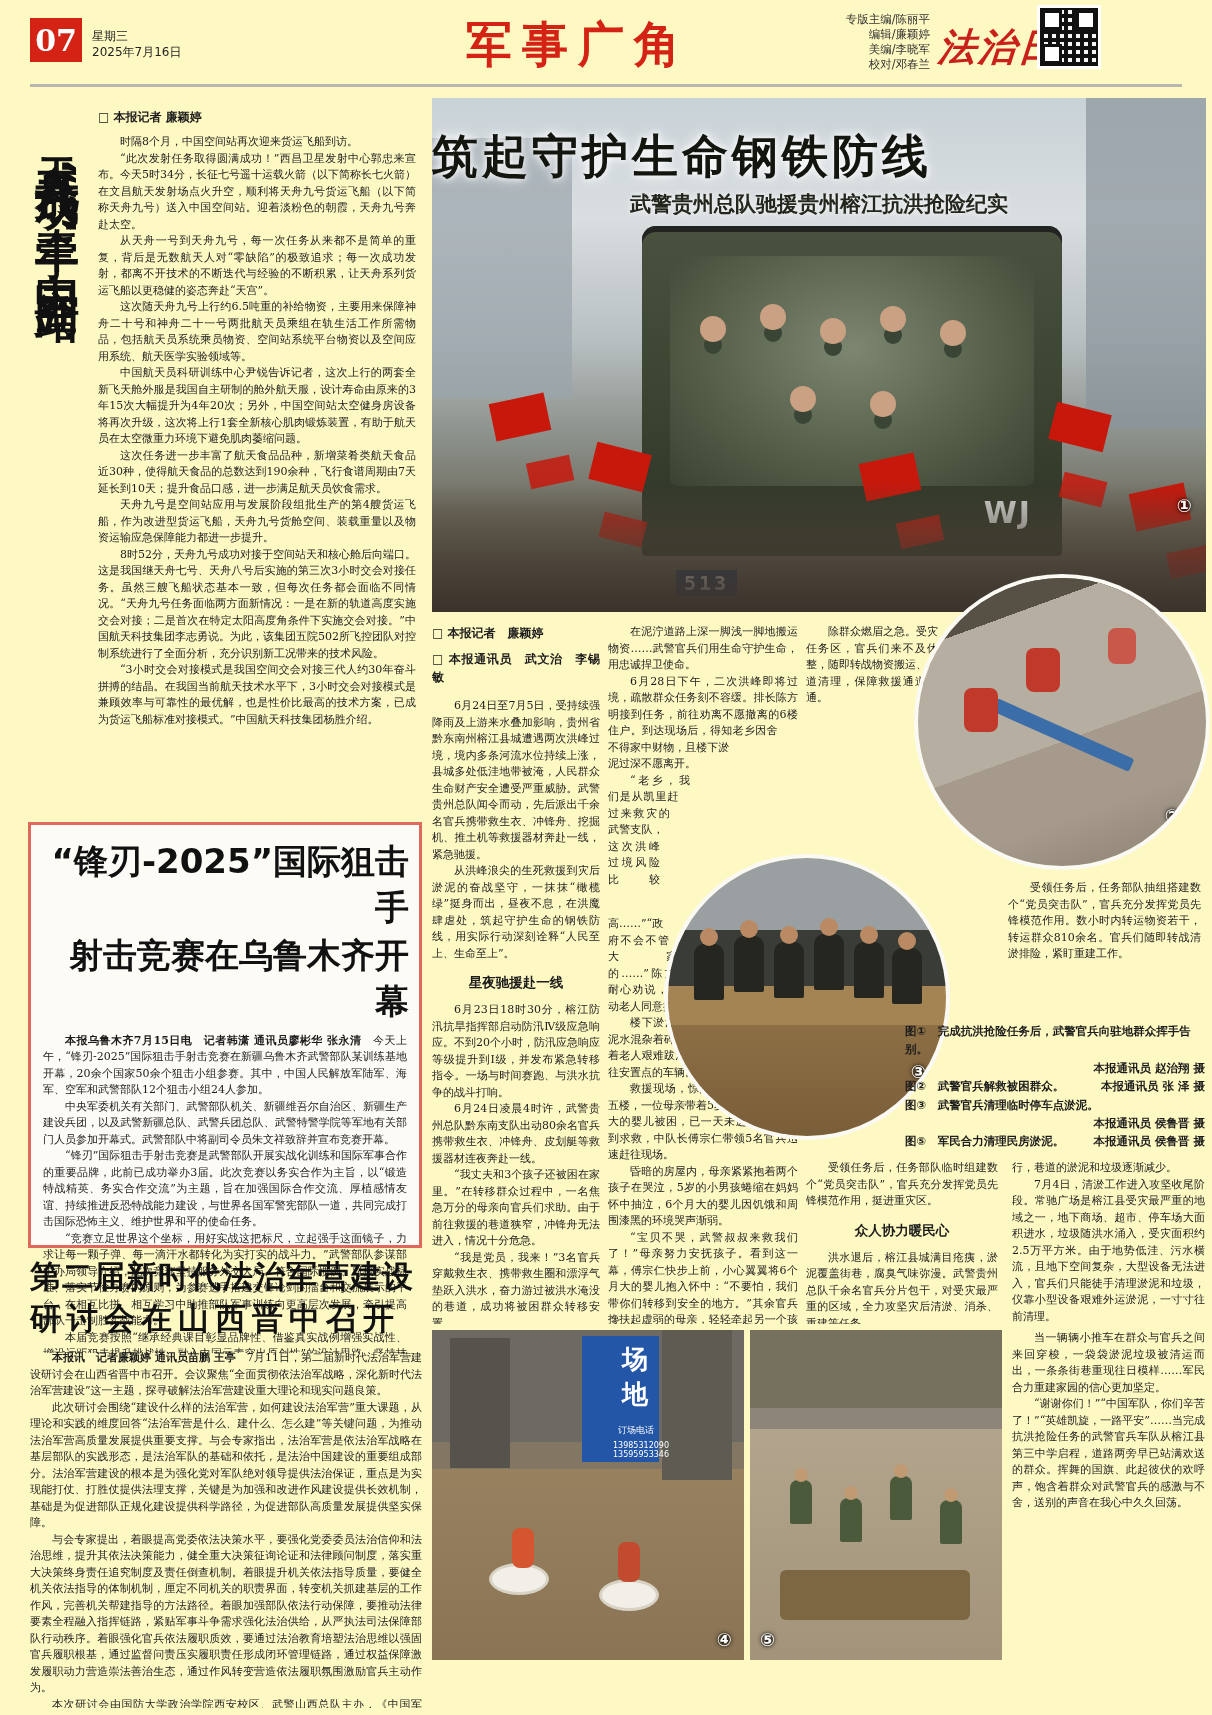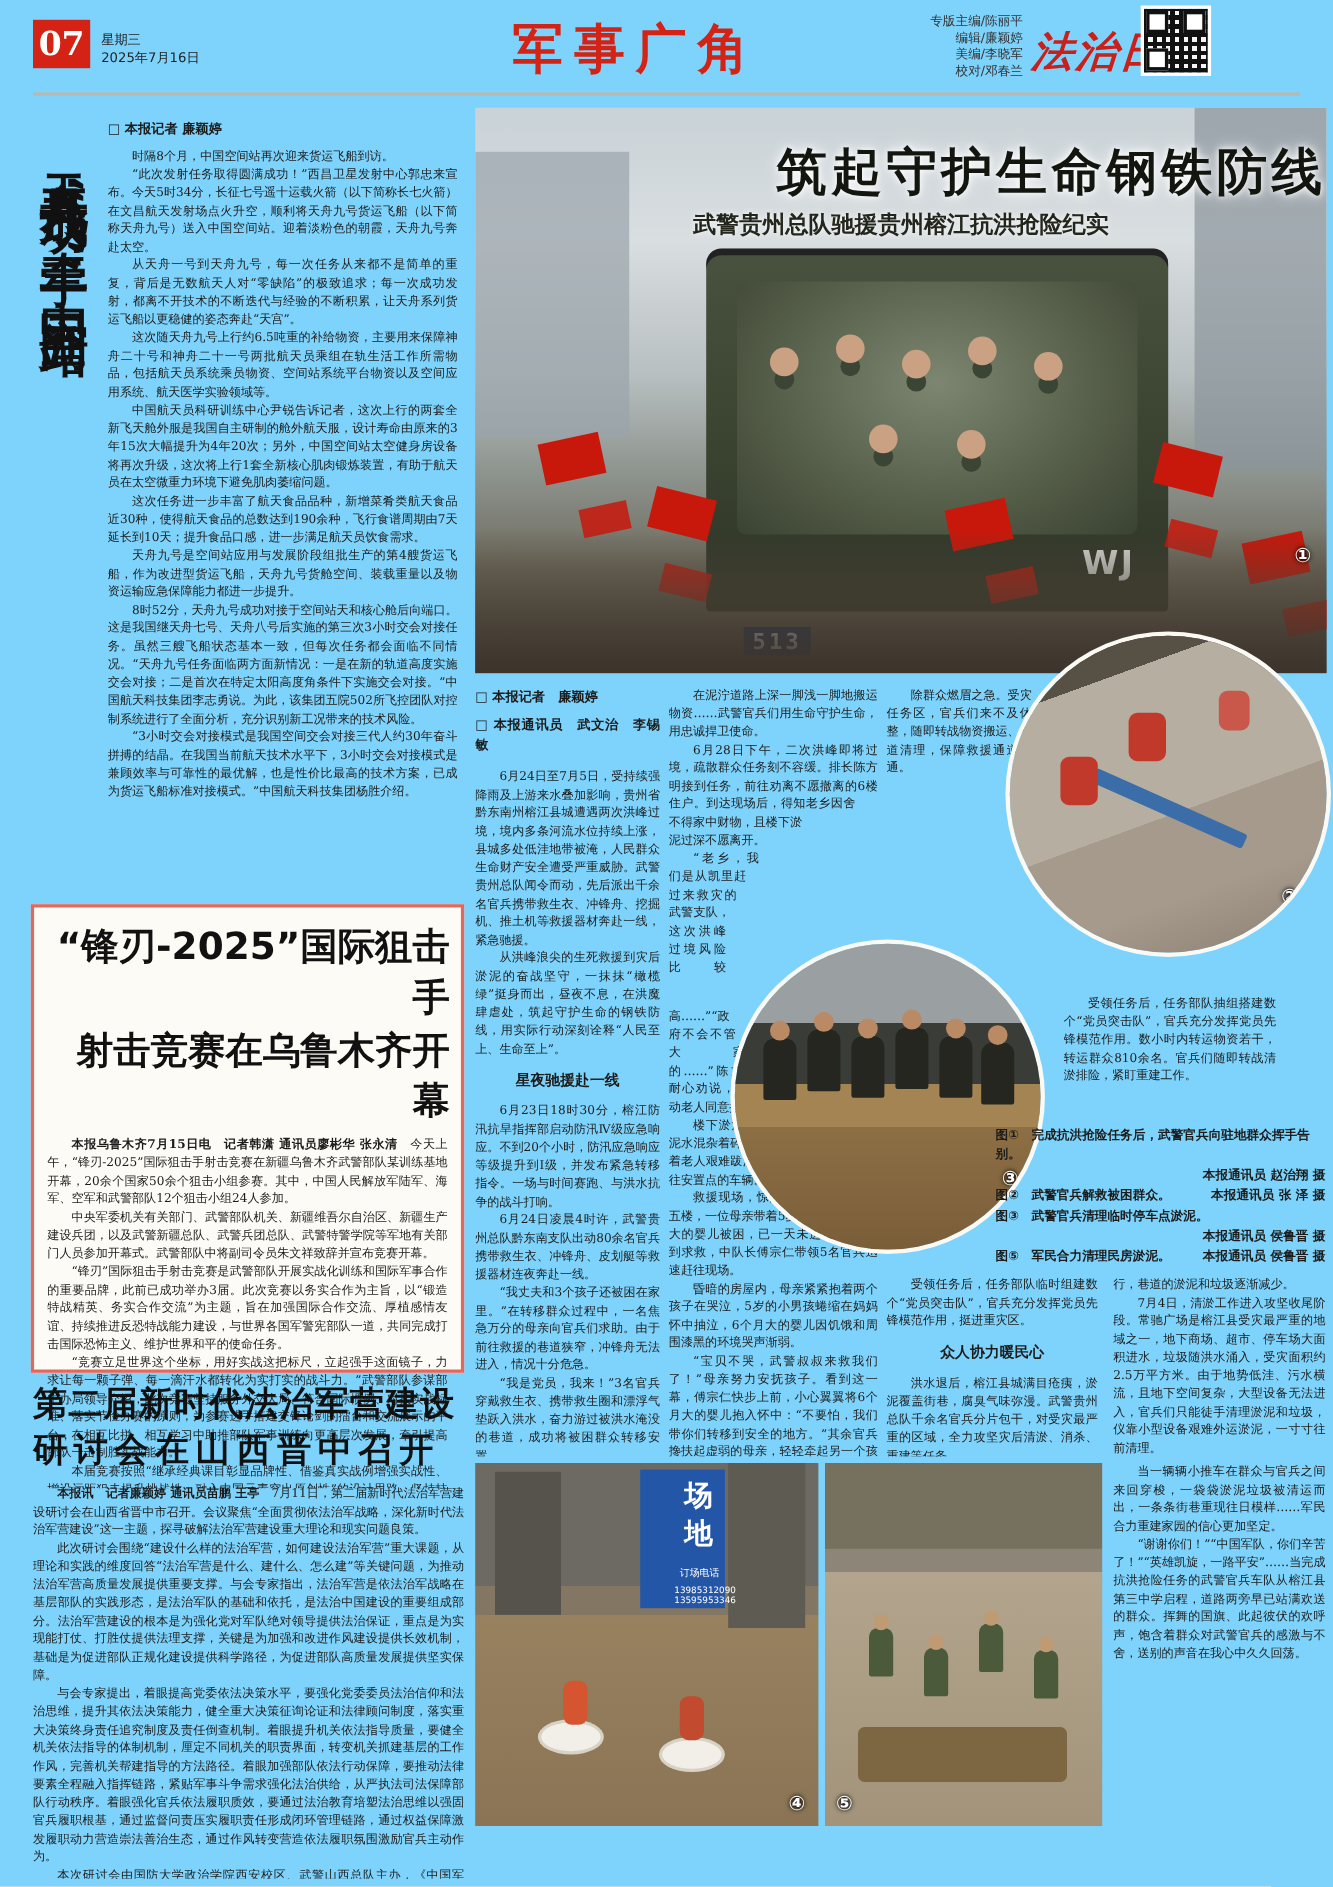--- a/index.html
+++ b/index.html
@@ -1,16 +1,16 @@
 <!DOCTYPE html>
 <html><head>
 <meta charset="utf-8">
 <style>
   html,body{margin:0;padding:0;background:#e8e6e0;}
-  #page{position:relative;width:1212px;height:1715px;margin:0 auto;background:#7dd3fc;
+  #page{position:relative;width:1212px;height:1715px;margin:0 auto;background:#fef9c3;
         font-family:"DejaVu Serif","Liberation Serif",serif;color:#1c1c1c;overflow:hidden;}
   .abs{position:absolute;}
   .sans{font-family:"DejaVu Sans","Liberation Sans",sans-serif;}
   
   .pagenum{width:52px;height:44px;background:#d42314;color:#fff;font-weight:bold;font-size:30px;
            display:flex;align-items:center;justify-content:center;}
   .dateblk{font-size:12px;line-height:1.35;color:#222;}
   .section-title{color:#d42314;font-weight:900;font-size:46px;letter-spacing:10px;transform:scaleY(1.05);}
   .credits{font-size:11.5px;text-align:right;line-height:1.3;color:#333;}
   .masthead{color:#c9201a;font-size:38px;font-weight:900;font-style:italic;letter-spacing:2px;transform:skewX(-4deg);}
@@ -29,21 +29,21 @@
   .vert-head{writing-mode:vertical-rl;font-size:44px;font-weight:700;letter-spacing:6px;line-height:1.15;
              font-family:"DejaVu Sans","Liberation Sans",sans-serif;color:#111;}
   .redbox{border:3px solid #e0685c;background:#fdfbf6;}
   .boxhead{font-size:34px;font-weight:900;text-align:right;line-height:1.35;
            font-family:"DejaVu Sans","Liberation Sans",sans-serif;color:#111;}
   .bighead{font-size:31px;font-weight:900;text-align:justify;line-height:1.35;letter-spacing:1px;
            font-family:"DejaVu Sans","Liberation Sans",sans-serif;color:#111;}
   .lead-label{font-weight:bold;}
   
   .hero{background:linear-gradient(#c9d2d7 0,#d9dee0 120px,#b9c0c2 240px,#8e958f 330px,#6e6a5d 420px,#564f44 100%);overflow:hidden;}
-  .hero-title{font-size:46px;font-weight:900;text-align:right;letter-spacing:4px;color:#13160f;
+  .hero-title{font-size:46px;font-weight:900;text-align:left;letter-spacing:4px;color:#13160f;
               font-family:"DejaVu Sans","Liberation Sans",sans-serif;
               text-shadow:0 0 6px #ffffff,0 0 14px #ffffff;}
   .hero-sub{font-size:21px;font-weight:bold;text-align:center;color:#23261c;
             font-family:"DejaVu Sans","Liberation Sans",sans-serif;text-shadow:0 0 6px #fff;}
   .truck{background:linear-gradient(#49523f,#39412f 60%,#2c3326);border-radius:14px 14px 4px 4px;
          box-shadow:0 6px 0 #222 inset;}
   .truck-int{background:radial-gradient(ellipse at 50% 40%,#7d8671 0,#57604a 55%,#3a4232 100%);border-radius:8px;}
   .soldier{width:26px;height:26px;border-radius:50%;background:#caa183;box-shadow:0 16px 0 -4px #3a4535;}
   .flag{width:56px;height:38px;background:#c8180c;transform:rotate(-12deg);box-shadow:18px 60px 0 -6px rgba(200,24,12,.85);}
   .flag2{transform:rotate(14deg);}
@@ -211,21 +211,21 @@
   </div>
 
   <div class="abs circ circ2" style="left:918px;top:578px;width:288px;height:288px;">
     <div class="abs board" style="left:70px;top:150px;"></div>
     <div class="abs vest" style="left:46px;top:110px;"></div>
     <div class="abs vest" style="left:108px;top:70px;"></div>
     <div class="abs vest" style="left:190px;top:50px;width:28px;height:36px;background:#c9574a;"></div>
     <div class="abs marker" style="right:26px;bottom:40px;">②</div>
   </div>
 
-  <div class="abs col" style="left:967px;top:880px;width:193px;height:152px;margin-top:24px;">
+  <div class="abs col" style="left:1008px;top:880px;width:193px;height:152px;">
     <p>受领任务后，任务部队抽组搭建数个“党员突击队”，官兵充分发挥党员先锋模范作用。数小时内转运物资若干，转运群众810余名。官兵们随即转战清淤排险，紧盯重建工作。</p>
   </div>
 
   <div class="abs caps" style="left:905px;top:1006px;width:300px;margin-top:16px;">
     <div class="cl">
         <span class="t"><span>图①</span>　<span>完成抗洪抢险任务后，武警官兵向驻地群众挥手告别。</span></span>
       </div>
     <div class="cl">
         <span class="t"></span>
         <span class="cr">本报通讯员 赵治翔 摄</span>

